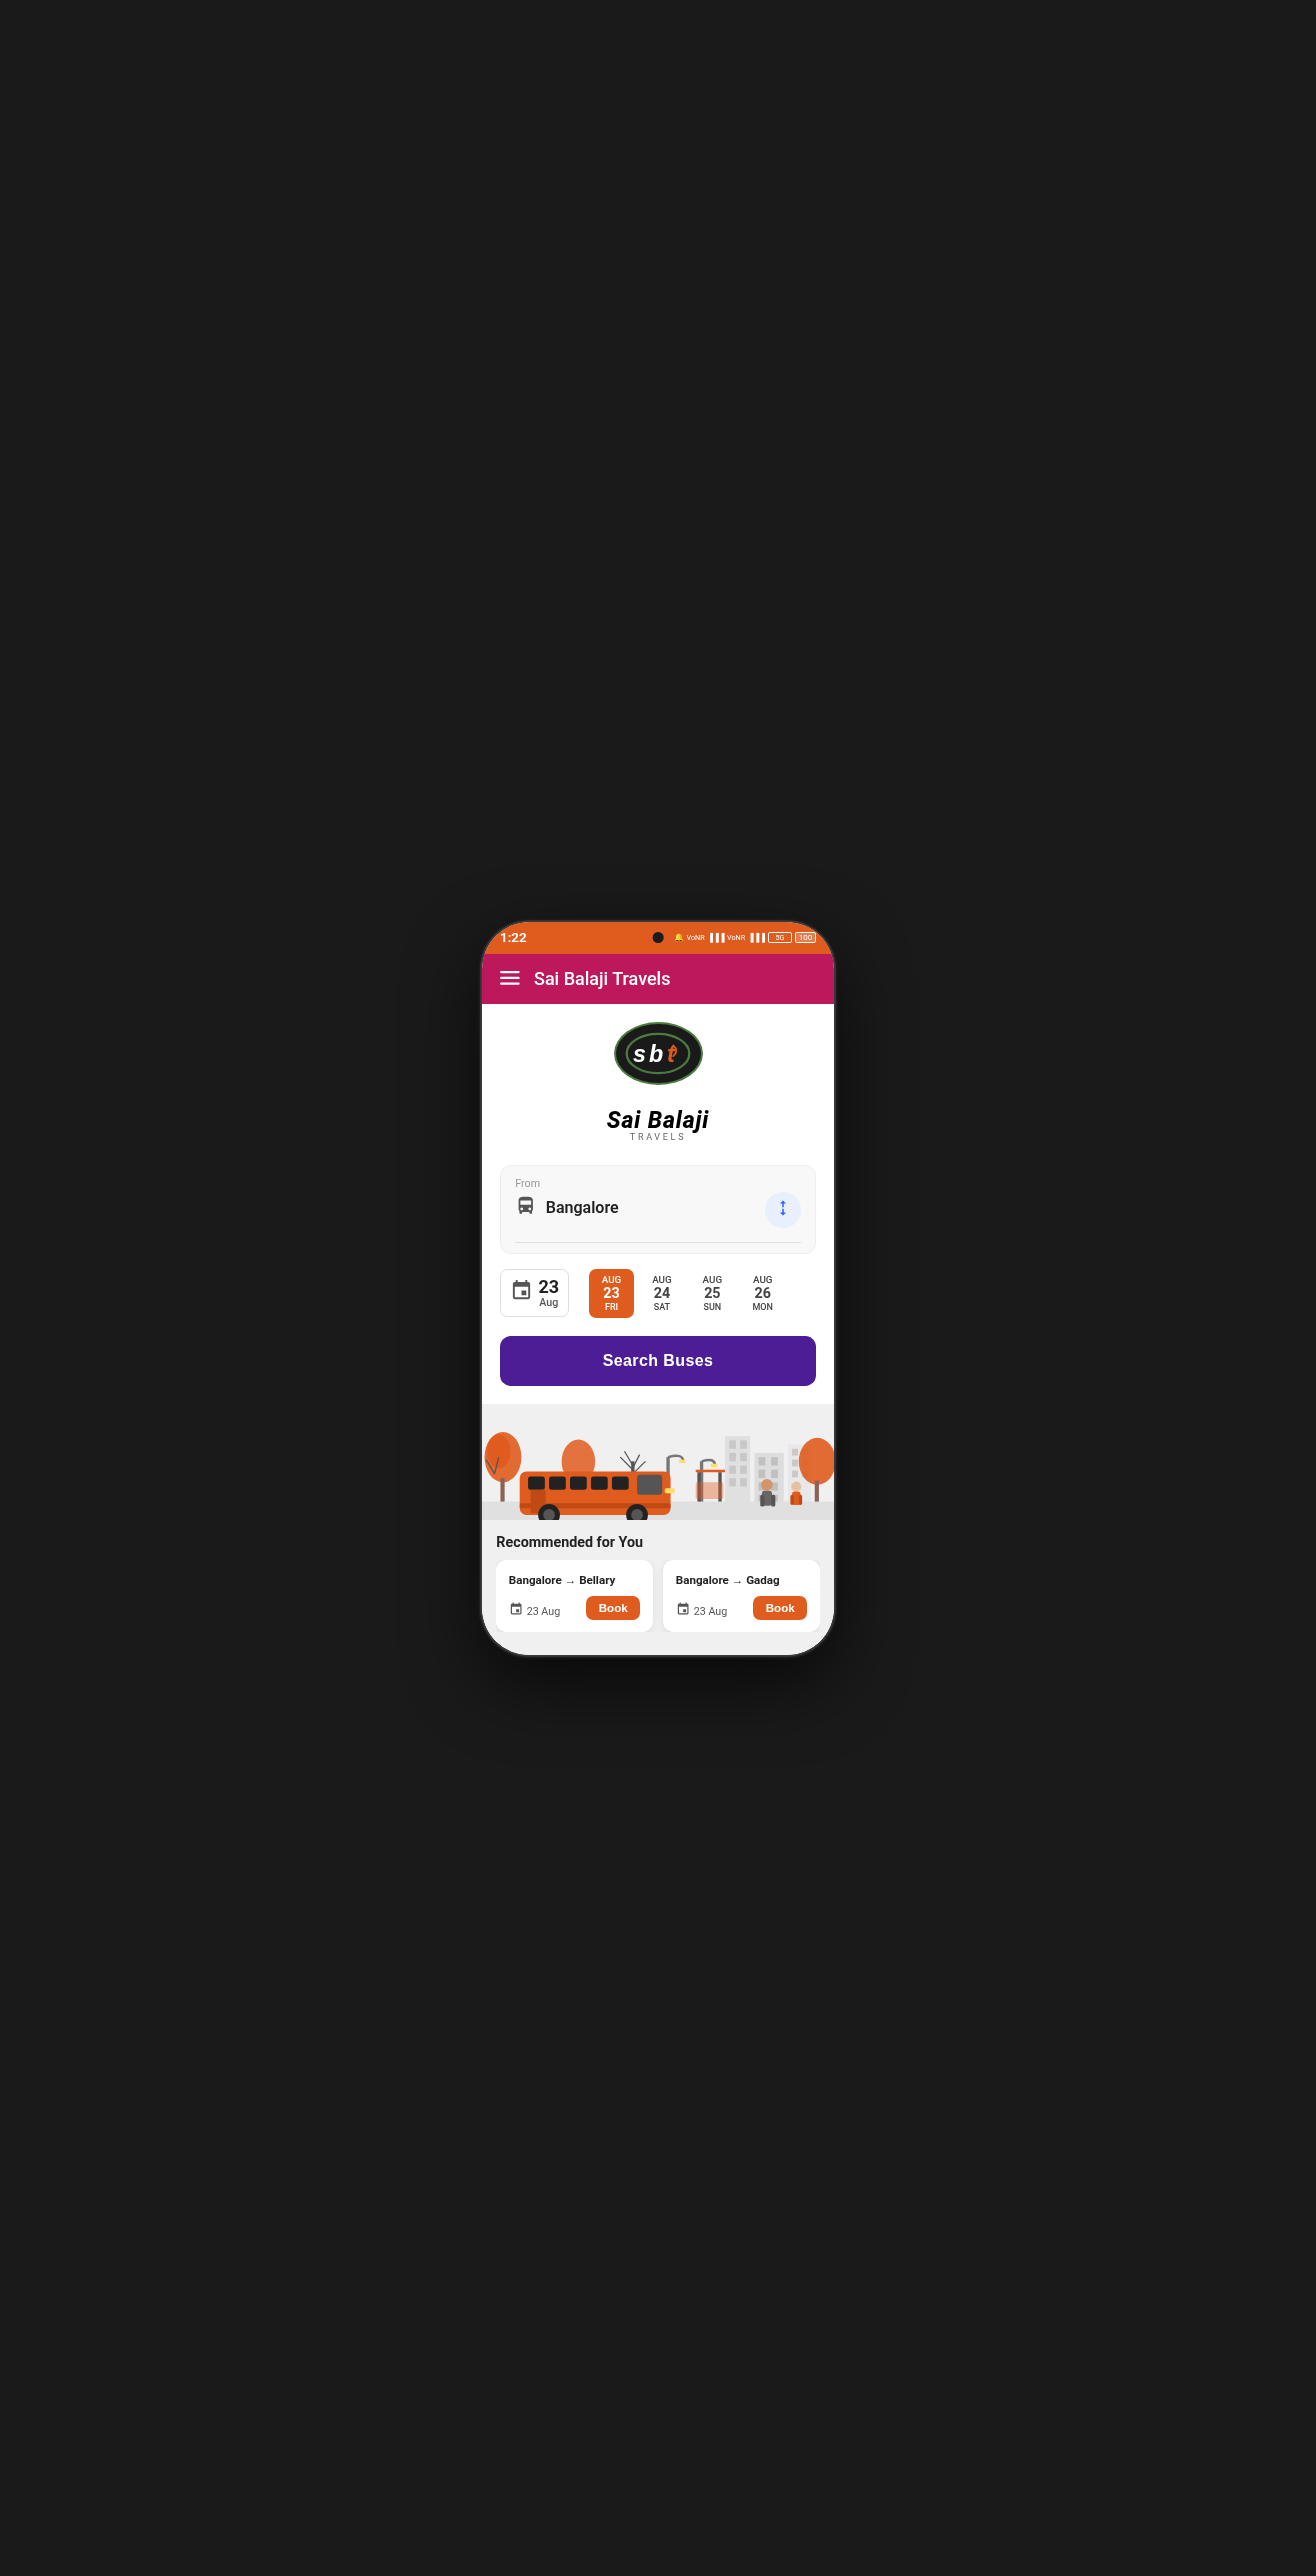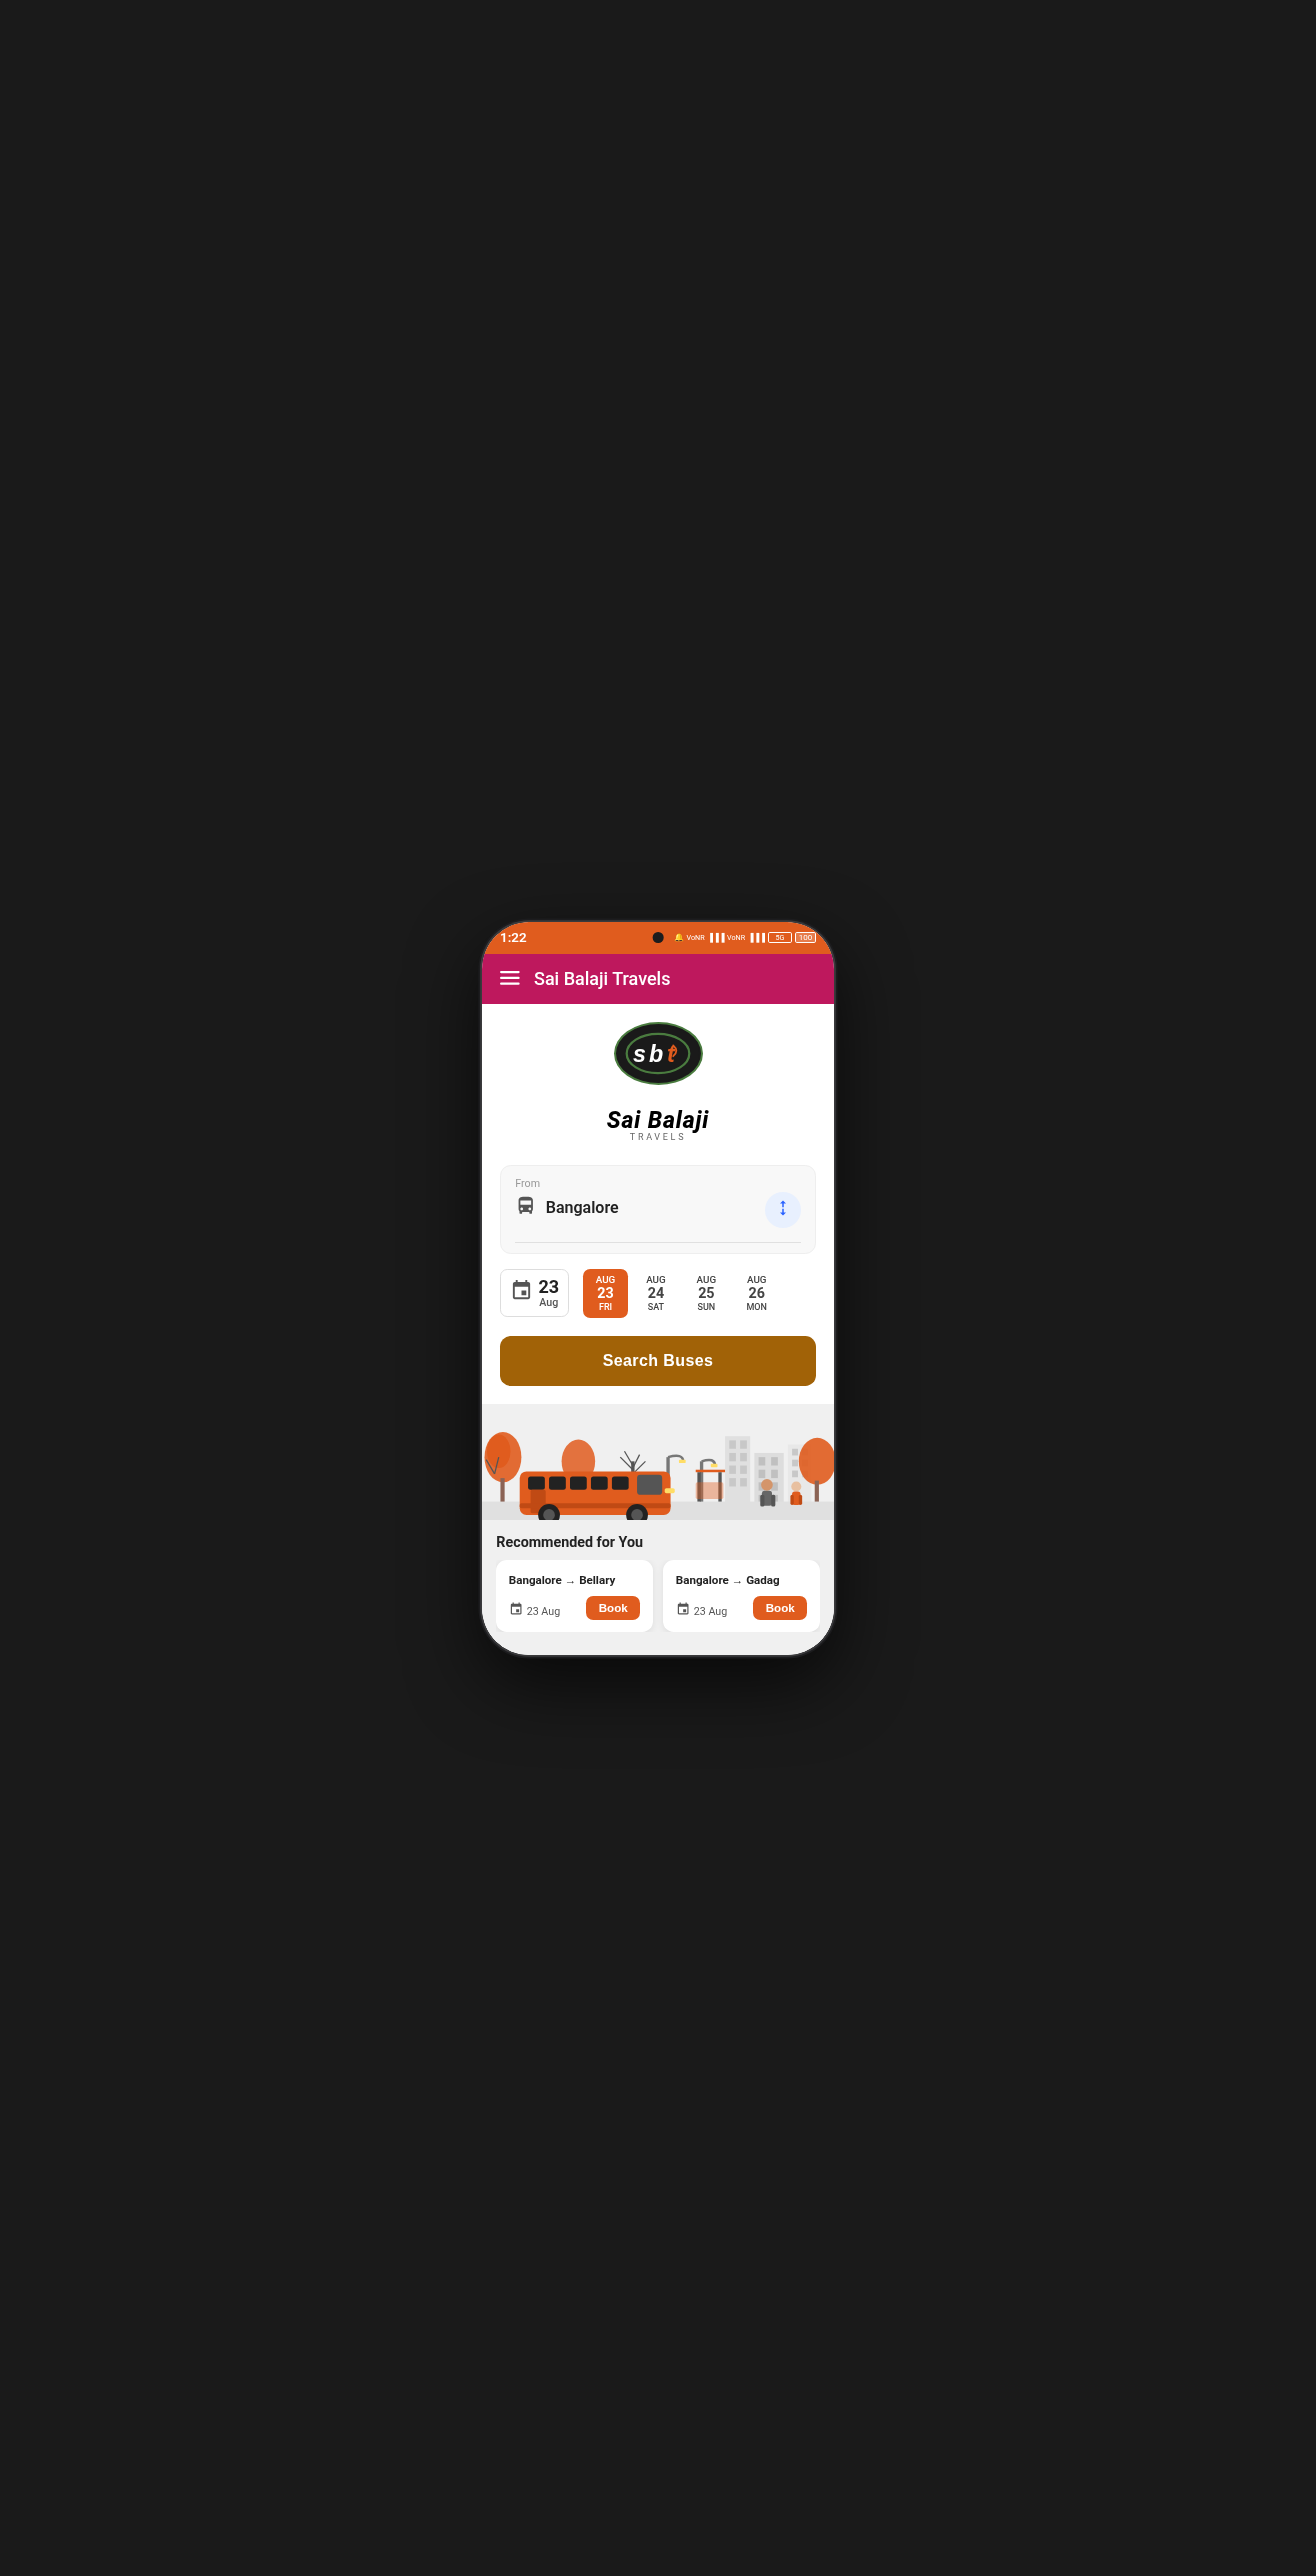--- a/index.html
+++ b/index.html
@@ -235,21 +235,21 @@
     }
 
     .to-section {
       padding-top: 10.7px;
     }
 
     
     .date-picker-row {
       display: flex;
       align-items: center;
-      gap: 14px;
+      gap: 20px;
       margin-top: 14.3px;
       overflow: hidden;
     }
 
     .calendar-box {
       display: flex;
       align-items: center;
       gap: 5.4px;
       background: white;
       border: 0.9px solid #ddd;
@@ -321,21 +321,21 @@
 
     .date-opt-weekday {
       font-size: 9px;
       font-weight: 500;
       text-transform: uppercase;
     }
 
     
     .search-btn {
       width: 100%;
-      background: #a16207;
+      background: #4c1d95;
       color: white;
       border: none;
       border-radius: 10.7px;
       padding: 16px;
       font-size: 16px;
       font-weight: 600;
       cursor: pointer;
       margin-top: 18px;
       letter-spacing: 0.4px;
     }

